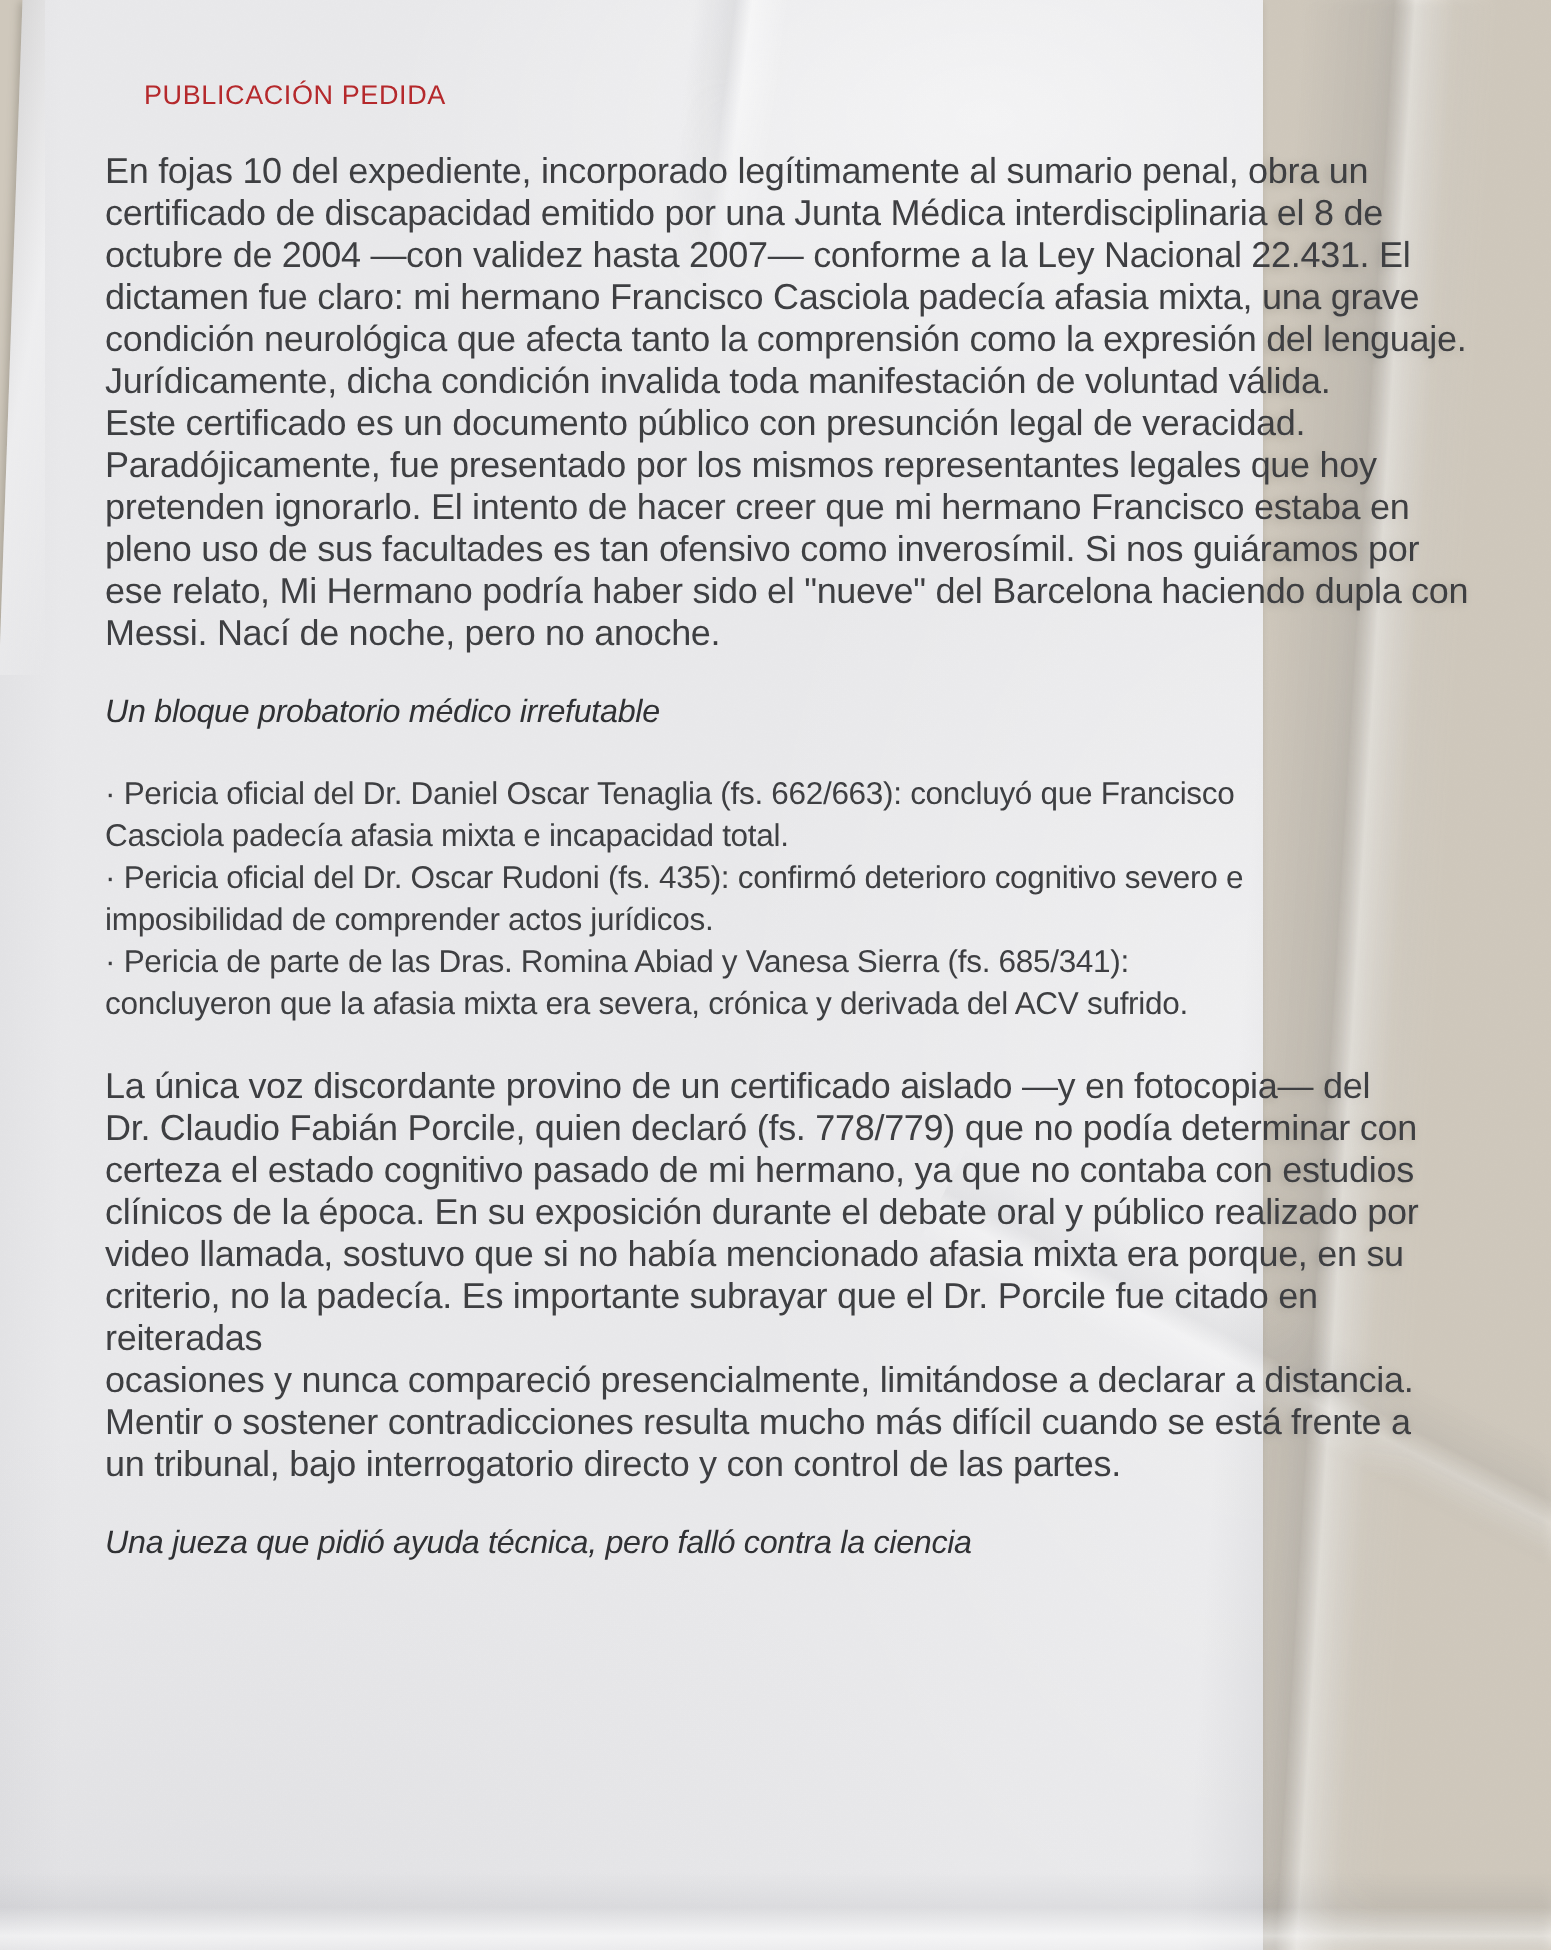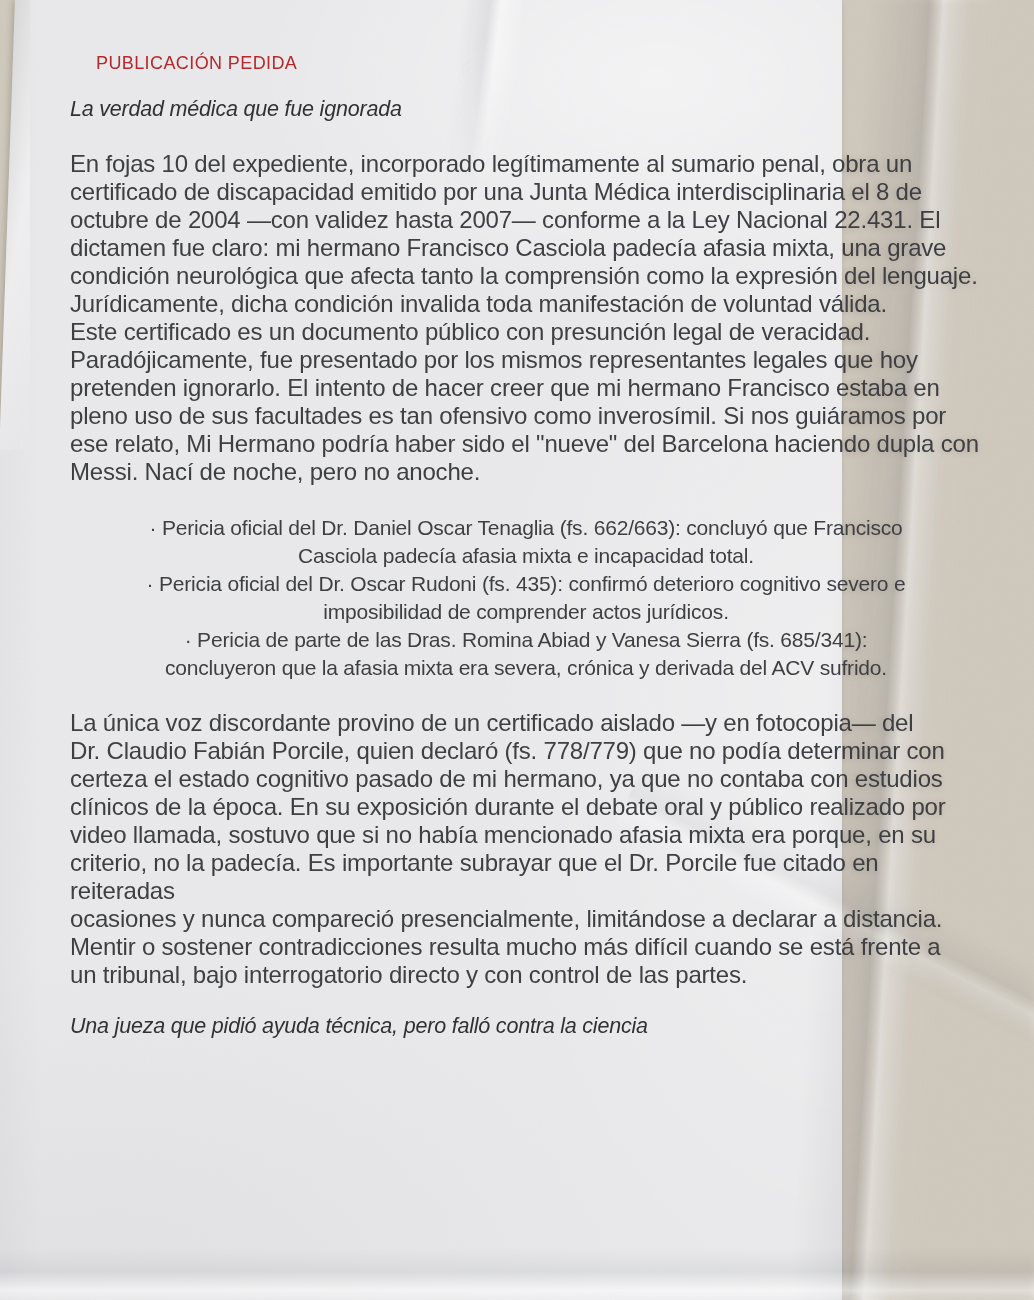--- a/index.html
+++ b/index.html
@@ -68,21 +68,21 @@
     font-size:21.5px;line-height:27px;letter-spacing:-0.2px;
     color:#303134;
   }
   .subhead.first{margin-top:22px;}
   .para{
     margin:27px 0 0 0;
     font-size:24px;line-height:28px;letter-spacing:-0.2px;
     white-space:pre-line;
     color:#3e3f42;
   }
-  .bullets{margin:28px 0 0 0;text-align:center;}
+  .bullets{margin:28px 0 0 0;}
   .bullet-item{
     font-size:21px;line-height:28px;letter-spacing:-0.2px;
     white-space:pre-line;margin:0;
   }
 </style>
 </head>
 <body>
 
 <div class="paper-wrap">
   <div class="paper">
@@ -98,35 +98,35 @@
     <div class="crease edge-left"></div>
     <div class="crease crease-top"></div>
     <div class="crease crease-right"></div>
     <div class="crease crease-diag-br"></div>
     <div class="crease crease-bottom"></div>
 
     <div class="content">
 
       <div class="kicker">PUBLICACIÓN PEDIDA</div>
 
-      <h2 class="subhead first">La verdad médica que fue ignorada</h2>
 
       <p class="para">En fojas 10 del expediente, incorporado legítimamente al sumario penal, obra un
 certificado de discapacidad emitido por una Junta Médica interdisciplinaria el 8 de
 octubre de 2004 —con validez hasta 2007— conforme a la Ley Nacional 22.431. El
 dictamen fue claro: mi hermano Francisco Casciola padecía afasia mixta, una grave
 condición neurológica que afecta tanto la comprensión como la expresión del lenguaje.
 Jurídicamente, dicha condición invalida toda manifestación de voluntad válida.
 Este certificado es un documento público con presunción legal de veracidad.
 Paradójicamente, fue presentado por los mismos representantes legales que hoy
 pretenden ignorarlo. El intento de hacer creer que mi hermano Francisco estaba en
 pleno uso de sus facultades es tan ofensivo como inverosímil. Si nos guiáramos por
 ese relato, Mi Hermano podría haber sido el "nueve" del Barcelona haciendo dupla con
 Messi. Nací de noche, pero no anoche.</p>
 
+      <h2 class="subhead">Un bloque probatorio médico irrefutable</h2>
 
 
       <div class="bullets">
         <p class="bullet-item">· Pericia oficial del Dr. Daniel Oscar Tenaglia (fs. 662/663): concluyó que Francisco
 Casciola padecía afasia mixta e incapacidad total.</p>
         <p class="bullet-item">· Pericia oficial del Dr. Oscar Rudoni (fs. 435): confirmó deterioro cognitivo severo e
 imposibilidad de comprender actos jurídicos.</p>
         <p class="bullet-item">· Pericia de parte de las Dras. Romina Abiad y Vanesa Sierra (fs. 685/341):
 concluyeron que la afasia mixta era severa, crónica y derivada del ACV sufrido.</p>
       </div>

